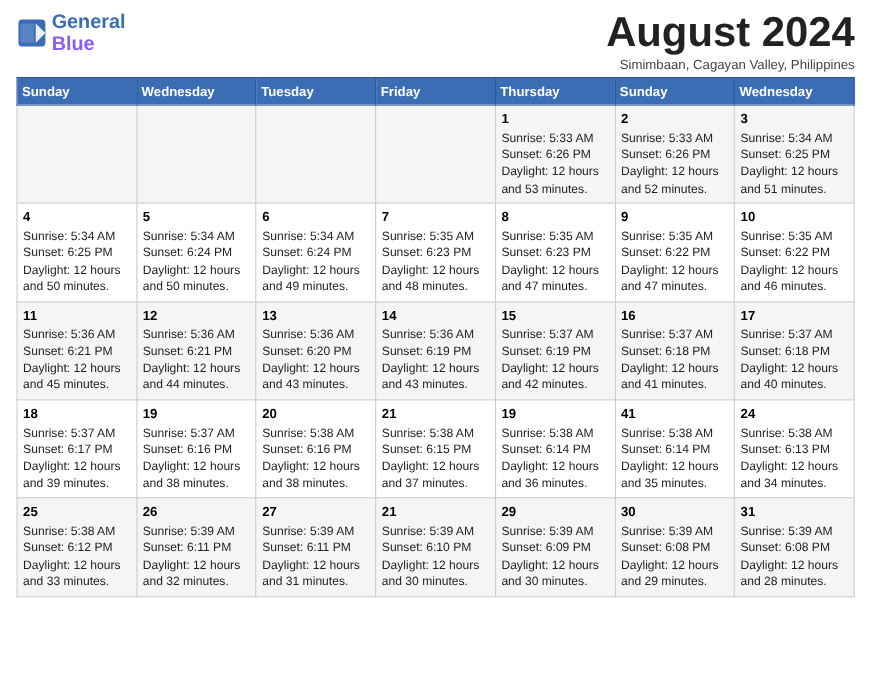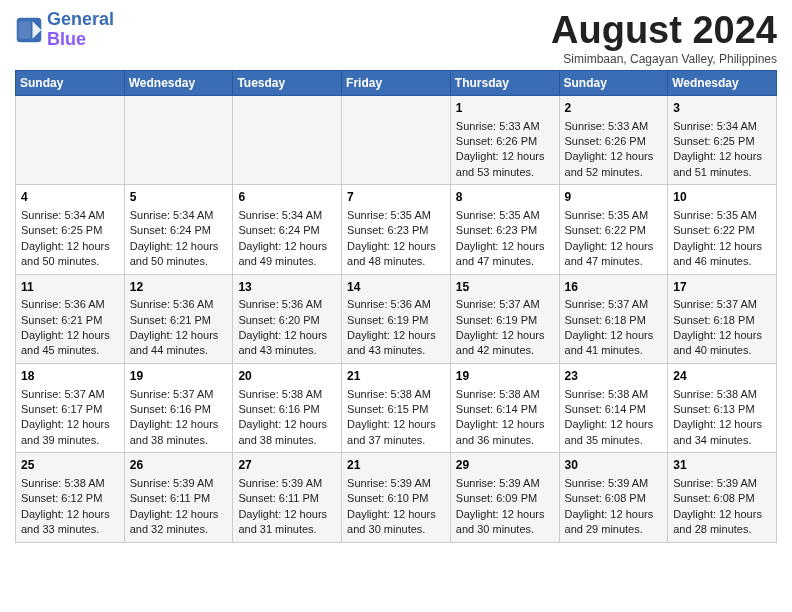--- a/index.html
+++ b/index.html
@@ -277,21 +277,21 @@
 and 37 minutes.</div>
         </td>
         <td>
           <span class="day-num">19</span>
           <div class="cell-content" style="white-space: pre-line;">Sunrise: 5:38 AM
 Sunset: 6:14 PM
 Daylight: 12 hours
 and 36 minutes.</div>
         </td>
         <td>
-          <span class="day-num">23</span>
+          <span class="day-num">41</span>
           <div class="cell-content" style="white-space: pre-line;">Sunrise: 5:38 AM
 Sunset: 6:14 PM
 Daylight: 12 hours
 and 35 minutes.</div>
         </td>
         <td>
           <span class="day-num">24</span>
           <div class="cell-content" style="white-space: pre-line;">Sunrise: 5:38 AM
 Sunset: 6:13 PM
 Daylight: 12 hours

